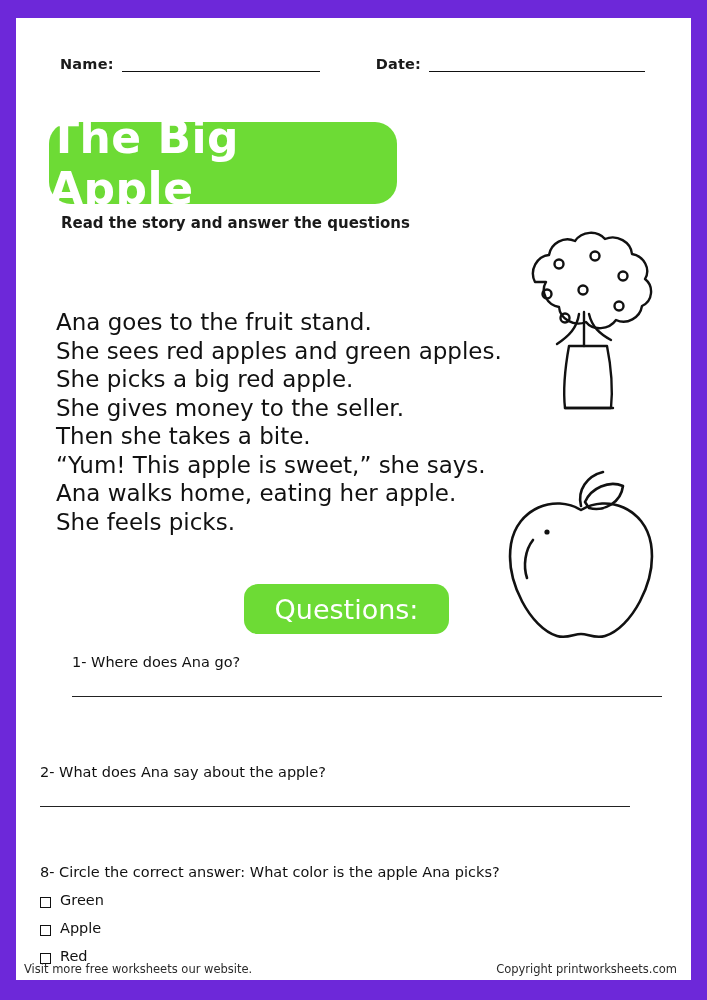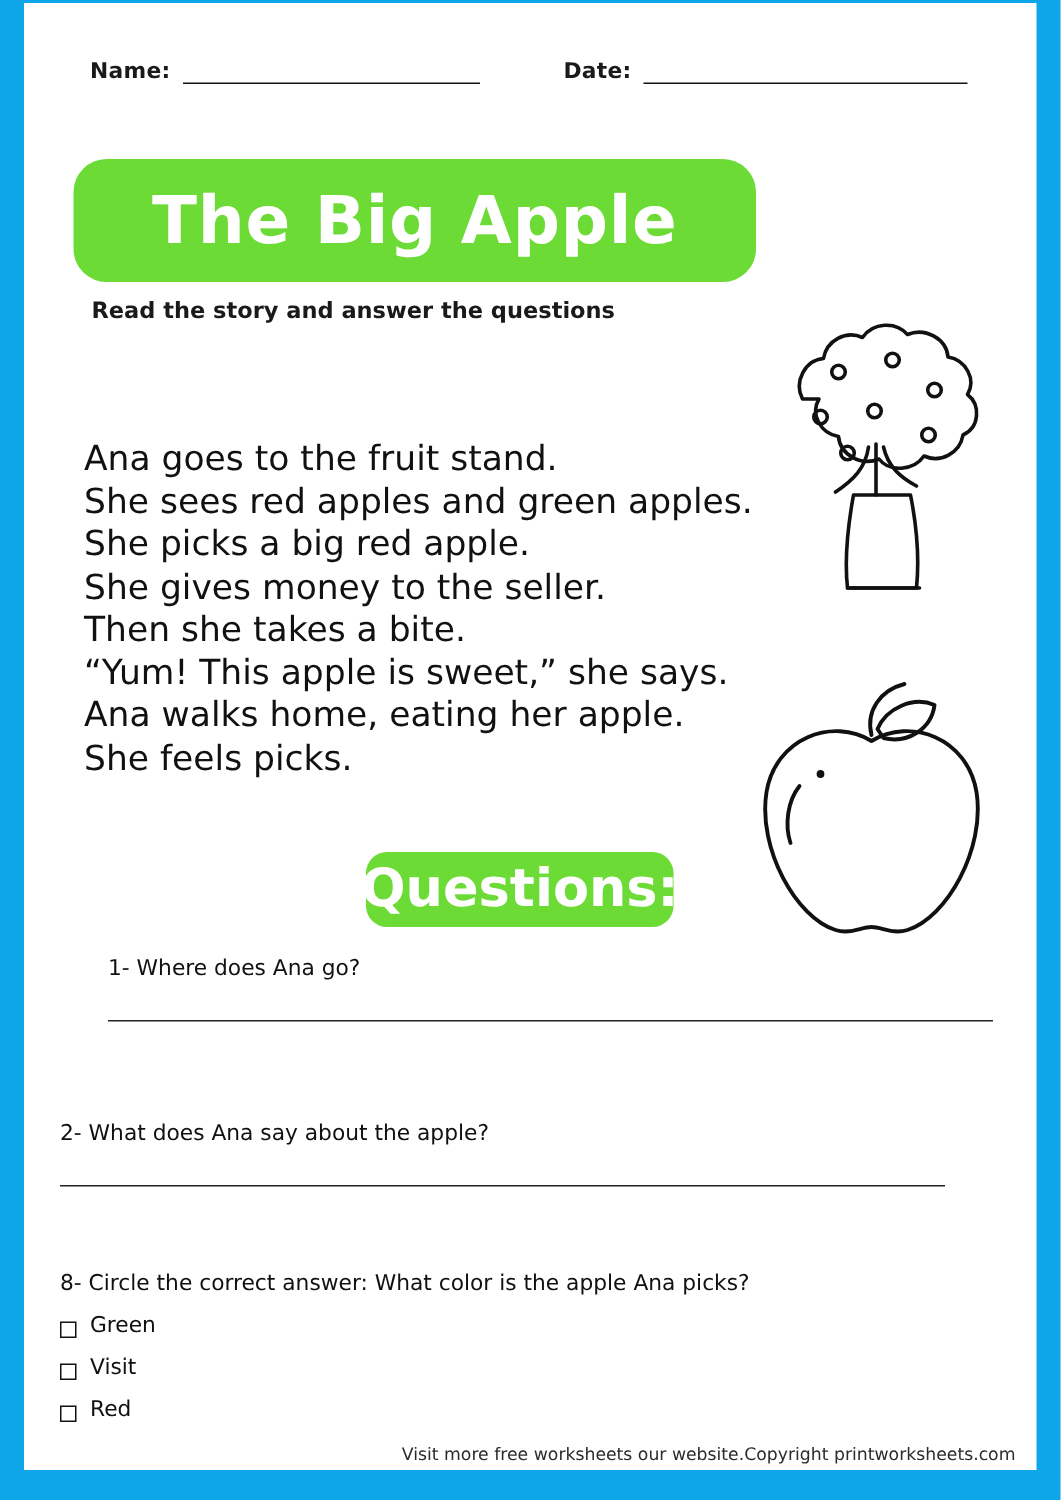--- a/index.html
+++ b/index.html
@@ -10,23 +10,23 @@
     width: 707px;
     height: 1000px;
     font-family: "DejaVu Sans", sans-serif;
     background: #ffffff;
     overflow: hidden;
   }
   .page {
     position: relative;
     width: 707px;
     height: 1000px;
-    background: #0ea5e9;
+    background: #6d28d9;
     box-sizing: border-box;
-    padding: 2px 16px 20px 16px;
+    padding: 18px 16px 20px 16px;
   }
   .sheet {
     position: relative;
     width: 100%;
     height: 100%;
     background: #ffffff;
     box-sizing: border-box;
     overflow: hidden;
   }
 
@@ -52,21 +52,21 @@
   }
   .nd-line.name { width: 198px; }
   .nd-line.date { width: 216px; }
   .nd-group.date { margin-left: 56px; }
 
   
   .title-banner {
     position: absolute;
     top: 104px;
     left: 33px;
-    width: 455px;
+    width: 348px;
     height: 82px;
     background: #6ddb35;
     border-radius: 22px;
     display: flex;
     align-items: center;
     justify-content: center;
   }
   .title-text {
     color: #ffffff;
     font-size: 44px;
@@ -119,22 +119,22 @@
     width: 205px;
     height: 50px;
     background: #6ddb35;
     border-radius: 14px;
     display: flex;
     align-items: center;
     justify-content: center;
   }
   .questions-banner .qtext {
     color: #ffffff;
-    font-size: 35px;
-    font-weight: bold;
+    font-size: 27px;
+    font-weight: normal;
   }
 
   
   .q-block { position: absolute; left: 24px; width: 600px; }
   .q-text {
     font-size: 14.5px;
     color: #111;
   }
   .answer-line {
     margin-top: 26px;
@@ -162,21 +162,21 @@
   }
 
   
   .footer {
     position: absolute;
     bottom: 0px;
     left: 0;
     right: 0;
     height: 22px;
     display: flex;
-    justify-content: flex-end;
+    justify-content: space-between;
     align-items: center;
     padding: 0 14px 0 8px;
     box-sizing: border-box;
     font-size: 11.5px;
     color: #2b2b2b;
   }
 </style>
 </head>
 <body>
 
@@ -254,21 +254,21 @@
 
     <div class="q-block" id="q3">
       <div class="q-text">8- Circle the correct answer: What color is the apple Ana picks?</div>
       <div class="choices">
         <div class="choice">
           <span class="checkbox"></span>
           <span>Green</span>
         </div>
         <div class="choice">
           <span class="checkbox"></span>
-          <span>Visit</span>
+          <span>Apple</span>
         </div>
         <div class="choice">
           <span class="checkbox"></span>
           <span>Red</span>
         </div>
       </div>
     </div>
 
     <div class="footer">
       <span>Visit more free worksheets our website.</span>

